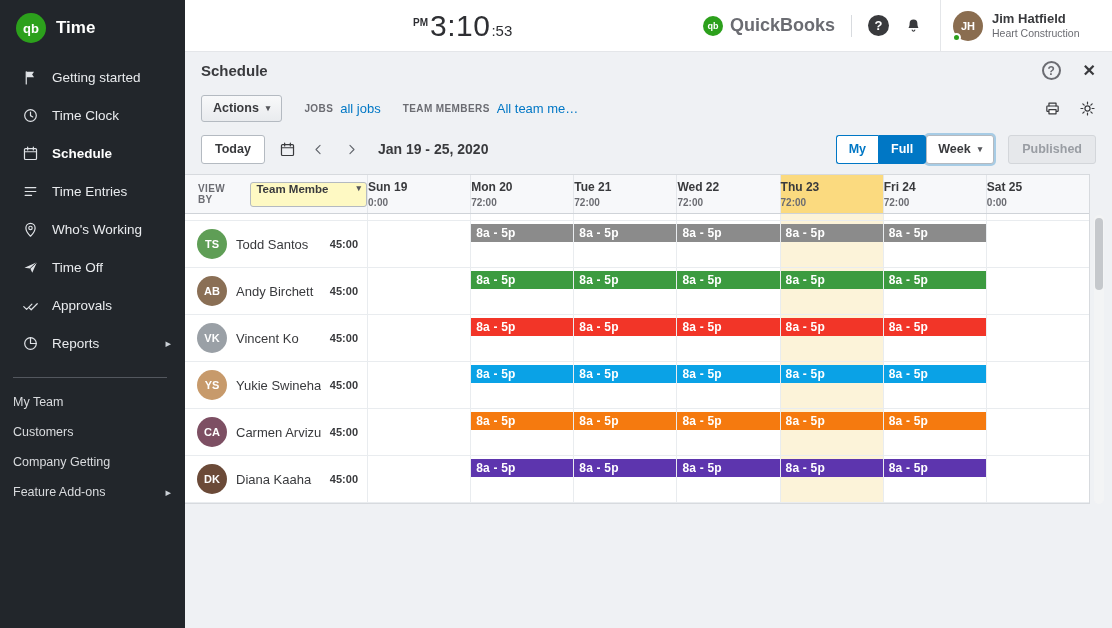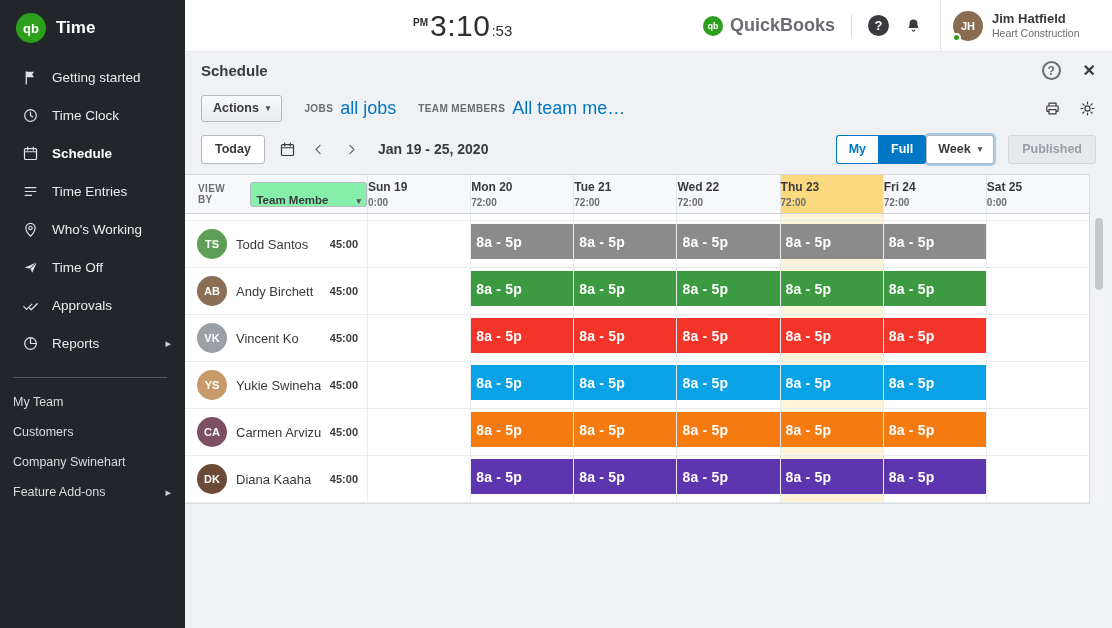--- a/index.html
+++ b/index.html
@@ -63,21 +63,21 @@
   .close-x { font-size:16px; color:#393a3d; font-weight:bold; cursor:pointer; }
 
   .btn { border:1px solid #b4bac1; border-radius:3px; background:#fff; font-size:12.5px; font-weight:bold;
          color:#393a3d; display:inline-flex; align-items:center; justify-content:center; cursor:pointer; }
   .caret { font-size:9px; color:#55565a; }
 
   .toolbar1 { height:38px; display:flex; align-items:center; padding:0 16px; gap:22px; }
   .actions-btn { height:27px; padding:0 11px; gap:7px; background:linear-gradient(#f8f9fa,#e9ebee); }
   .tb-group { display:flex; align-items:center; gap:7px; }
   .tb-label { font-size:10px; font-weight:bold; color:#6b6c72; letter-spacing:0.4px; }
-  .tb-link { font-size:18px; color:#0077c5; cursor:pointer; text-decoration:none;text-align:right; }
+  .tb-link { font-size:13px; color:#0077c5; cursor:pointer; text-decoration:none;text-align:right; }
   .tb1-right { margin-left:auto; display:flex; align-items:center; gap:18px; }
   .icon-btn { display:flex; color:#393a3d; cursor:pointer; }
 
   .toolbar2 { height:44px; display:flex; align-items:center; padding:0 16px; gap:12px; }
   .today-btn { height:29px; padding:0 13px; }
   .cal-slot { color:#393a3d; display:flex; margin-left:2px; cursor:pointer; }
   .chev-btn { display:flex; cursor:pointer; color:#5f6369; padding:0 3px; }
   .chev-btn svg { width:15px; height:15px; }
   .date-range { font-size:14px; font-weight:bold; margin-left:4px; }
   .tb2-right { margin-left:auto; display:flex; align-items:center; }
@@ -88,40 +88,40 @@
   .week-btn { height:29px; padding:0 11px; gap:7px; box-shadow:0 0 0 2px rgba(0,119,197,0.3); }
   .published-btn { height:29px; padding:0 13px; margin-left:14px; background:#e6e8eb; border-color:#d3d6da; color:#999da3; }
 
   
   .grid-wrap { position:relative; margin-top:3px; }
   .grid { width:905px; background:#fff; border-top:1px solid #d7dade; border-right:1px solid #d7dade;
           border-bottom:1px solid #d7dade; }
   .grid-header { display:grid; grid-template-columns:182px repeat(7,1fr); height:39px; background:#f7f8fa;
                  border-bottom:1px solid #cfd3d8; }
   .viewby-cell { display:flex; align-items:center; gap:8px; padding-left:13px; }
-  .viewby-select { width:118px; height:25px; background:#86efac; border:1px solid #b4bac1; border-radius:3px;
-                   display:flex; align-items:flex-end; font-size:11.5px; font-weight:bold; padding:0 5px;
+  .viewby-select { width:118px; height:25px; background:#fef9c3; border:1px solid #b4bac1; border-radius:3px;
+                   display:flex; align-items:flex-start; font-size:11.5px; font-weight:bold; padding:0 5px;
                    white-space:nowrap; overflow:hidden; cursor:pointer; }
   .viewby-select .caret { margin-left:auto; }
   .day-head { padding-top:5px; border-left:1px solid #e3e6ea; cursor:pointer; }
   .day-head.today { background:#fbda7f; }
   .day-name { font-size:12px; font-weight:bold; color:#393a3d; }
   .day-hours { font-size:10px; font-weight:bold; color:#6b6c72; margin-top:3px; }
 
   .grid-row { display:grid; grid-template-columns:182px repeat(7,1fr); height:47px; border-bottom:1px solid #e9ecef; background:#fff; }
   .grid-row.partial { height:7px; }
   .name-cell { display:flex; align-items:center; gap:9px; padding:0 9px 0 12px; overflow:hidden; }
   .avatar { width:30px; height:30px; border-radius:50%; color:#fff; font-size:11px; font-weight:bold;
             display:flex; align-items:center; justify-content:center; flex:none; }
   .member-name { font-size:13px; color:#393a3d; flex:1; white-space:nowrap; overflow:hidden; }
   .member-total { font-size:11px; font-weight:bold; color:#393a3d; }
   .day-cell { border-left:1px solid #e9ecef; position:relative; }
   .day-cell.today { background:#fcf3d9; }
-  .shift { height:35px; margin-top:3px; display:flex; align-items:center; padding-left:5px; color:#fff;
-           font-size:14px; font-weight:bold; letter-spacing:0.2px; cursor:pointer; }
+  .shift { height:18px; margin-top:3px; display:flex; align-items:center; padding-left:5px; color:#fff;
+           font-size:12px; font-weight:bold; letter-spacing:0.2px; cursor:pointer; }
 
   .vscroll { position:absolute; left:909px; top:41px; width:10px; height:289px; background:#f3f4f5; border-radius:5px; cursor:pointer; }
   .vthumb { position:absolute; left:1px; top:3px; width:8px; height:72px; background:#c5c8cc; border-radius:4px; cursor:grab; }
 </style>
 </head>
 <body>
 
 <div class="app">
 
   <aside class="sidebar">
@@ -205,21 +205,21 @@
       </nav>
     <div class="side-divider"></div>
     <nav id="nav-secondary">
         <div class="nav2-item">
           <span class="nav-label">My Team</span>
         </div>
         <div class="nav2-item">
           <span class="nav-label">Customers</span>
         </div>
         <div class="nav2-item">
-          <span class="nav-label">Company Swinehart</span>
+          <span class="nav-label">Company Getting</span>
         </div>
         <div class="nav2-item">
           <span class="nav-label">Feature Add-ons</span>
           <span class="chev">▸</span>
         </div>
       </nav>
   </aside>
 
   <header class="topbar">
     <div class="clock">

